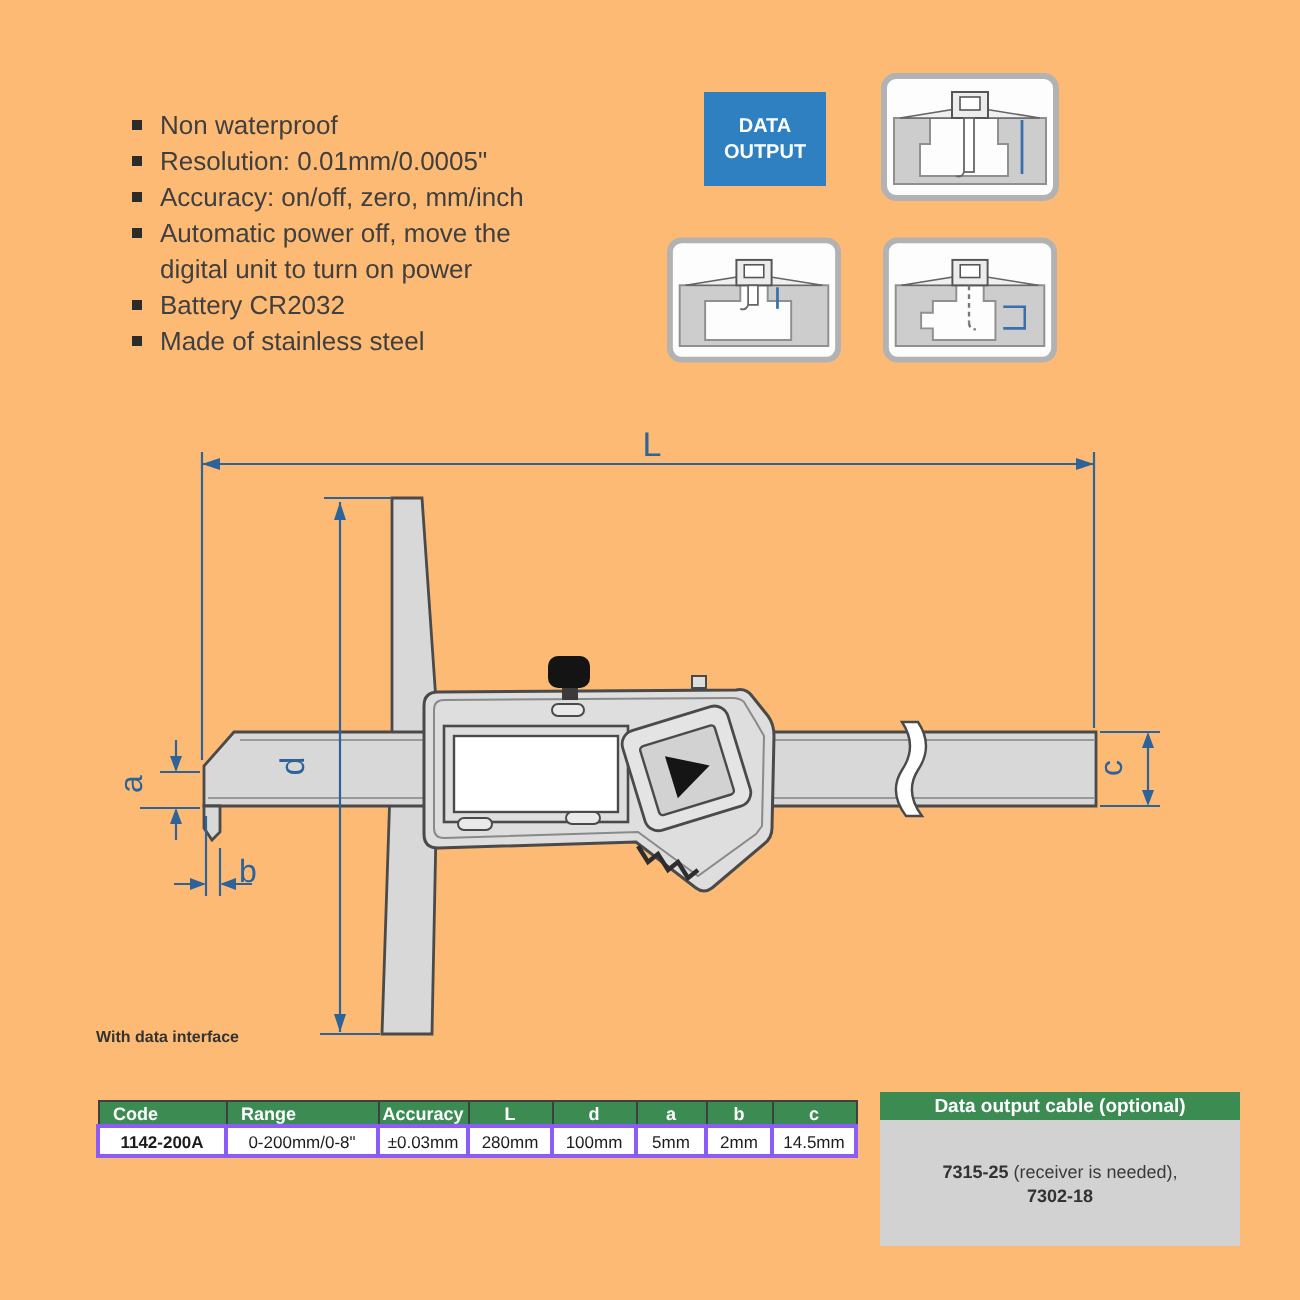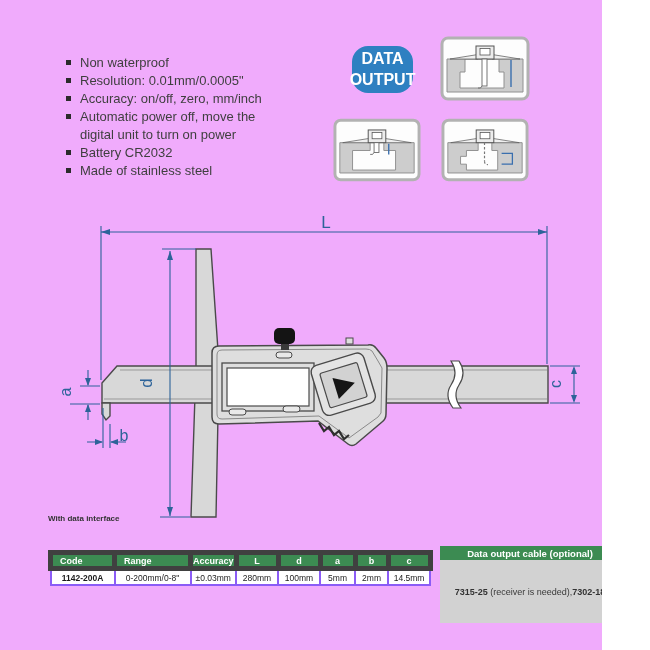--- a/index.html
+++ b/index.html
@@ -1,58 +1,58 @@
 <!DOCTYPE html>
 <html><head>
 <meta charset="utf-8">
 <style>
   html,body{margin:0;padding:0;background:#fff;}
-  .page{position:relative;width:602px;height:650px;background:#f0abfc;overflow:hidden;
+  .page{position:relative;width:650px;height:650px;background:#fdba74;overflow:hidden;
         font-family:"Liberation Sans",sans-serif;}
 
   
   .features{position:absolute;left:66px;top:54px;width:230px;}
   .feat-item{display:flex;align-items:flex-start;color:#3f3f3f;font-size:13px;line-height:18px;}
   .feat-sq{flex:0 0 auto;width:5px;height:5px;background:#2b2b2b;margin:6px 9px 0 0;}
   .feat-text{width:200px;}
 
   
   .badge{position:absolute;left:352px;top:46px;width:61px;height:47px;box-sizing:border-box;
-         background:#2e80c1;border-radius:16px;color:#fff;font-weight:bold;font-size:16px;
+         background:#2e80c1;border-radius:0;color:#fff;font-weight:bold;font-size:10px;
          line-height:1.3;display:flex;align-items:center;justify-content:center;text-align:center;}
 
   
   .mini{position:absolute;}
   .mini svg{display:block;}
 
   
   .drawing{position:absolute;left:0;top:0;}
   .dim{stroke:#2d6399;stroke-width:1.1;fill:none;}
   .dimf{fill:#2d6399;stroke:none;}
   .dimtext{fill:#2d6399;font-family:"Liberation Sans",sans-serif;}
   .metal{fill:#d8d8d8;stroke:#4a4a4a;stroke-width:1.4;}
   .metal2{fill:#dedede;stroke:#4a4a4a;stroke-width:1.5;}
   .thin{stroke:#999;stroke-width:1;fill:none;}
   .inner{stroke:#8a8a8a;stroke-width:1;fill:none;}
 
   
   .caption{position:absolute;left:48px;top:514px;font-size:8px;font-weight:bold;color:#333;}
   table.spec{position:absolute;left:48px;top:550px;border-collapse:collapse;table-layout:fixed;}
   table.spec th{background:#3c8b52;color:#fff;font-size:9px;font-weight:bold;height:11px;
-                padding:0 0 0 0;border:5px solid #404040;text-align:center;}
+                padding:0 0 0 0;border:1px solid #404040;text-align:center;}
   table.spec th.al{text-align:left;padding-left:7px;}
   table.spec td{background:#fff;color:#1c1c1c;font-size:8.5px;height:13px;text-align:center;
                 border:2px solid #8b5cf6;padding:0;}
   table.spec td.bold{font-weight:bold;}
 
   
   .cable{position:absolute;left:440px;top:546px;width:180px;}
   .cable-head{height:14px;background:#3c8b52;color:#fff;font-size:9.5px;font-weight:bold;
               display:flex;align-items:center;justify-content:center;}
-  .cable-body{height:63px;background:#d2d2d2;display:flex;flex-direction:row;
+  .cable-body{height:63px;background:#d2d2d2;display:flex;flex-direction:column;
               align-items:center;justify-content:center;font-size:9px;color:#3a3a3a;line-height:12px;}
   .cable-body .b{font-weight:bold;color:#333;}
 </style>
 </head>
 <body>
 
 <div class="page">
 
   <div class="features">
     <div class="feat-item">

